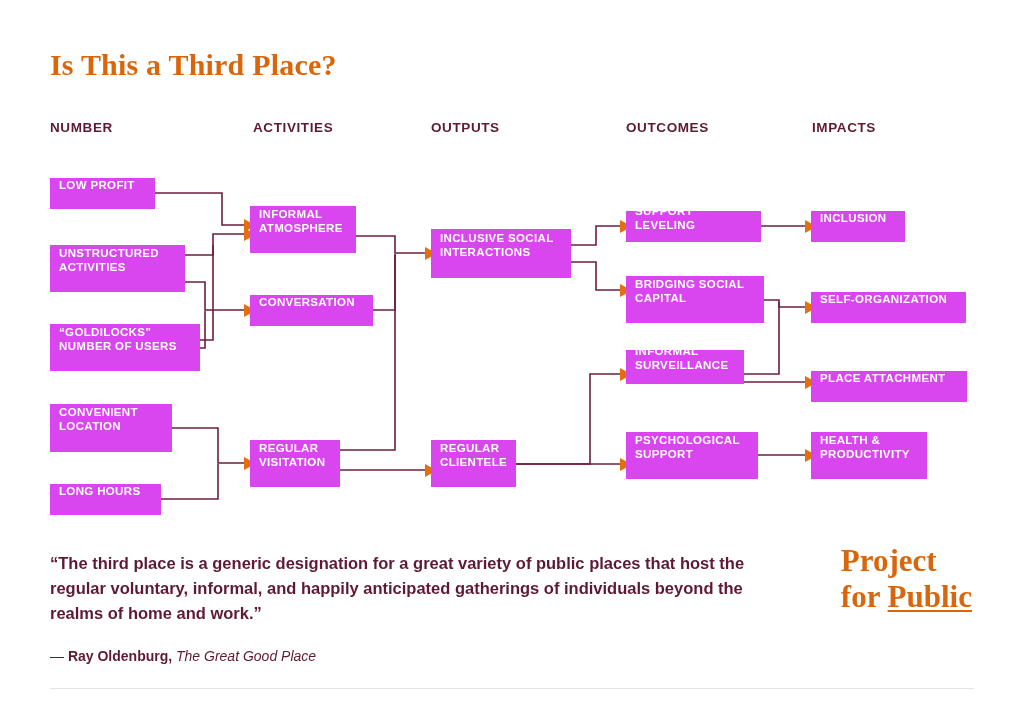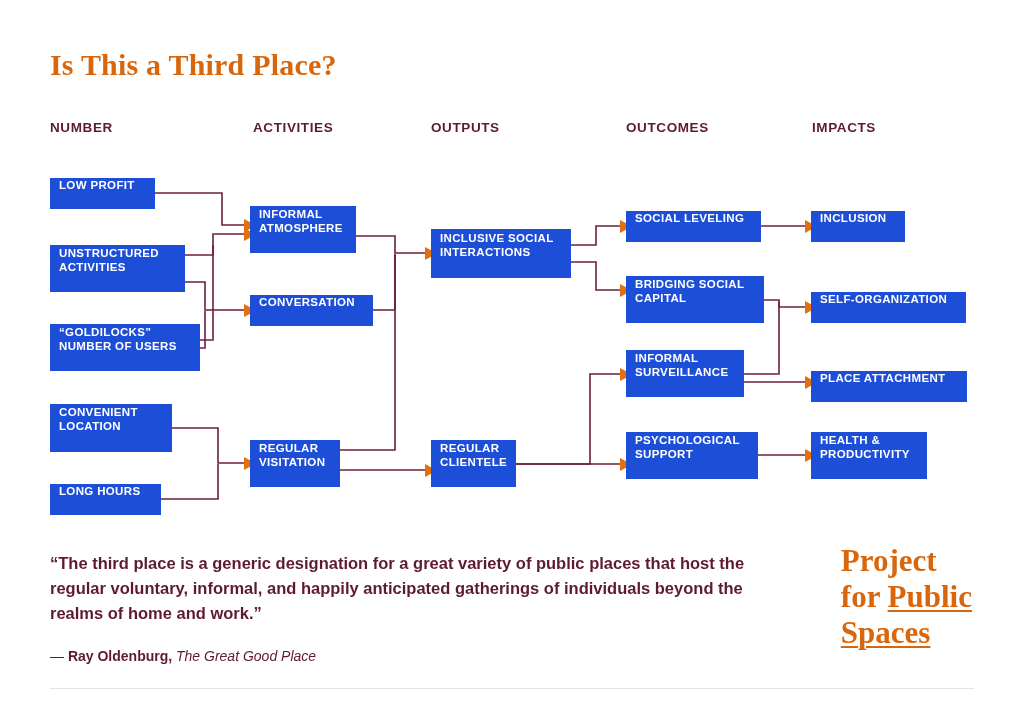--- a/index.html
+++ b/index.html
@@ -32,21 +32,21 @@
   }
   .col-head {
     position: absolute;
     font-size: 13.5px;
     font-weight: bold;
     color: #5E1A34;
     letter-spacing: 0.6px;
   }
   .node {
     position: absolute;
-    background: #1d4ed8;
+    background: #d946ef;
     color: #ffffff;
     font-size: 11.5px;
     font-weight: bold;
     letter-spacing: 0.35px;
     line-height: 14px;
     box-sizing: border-box;
     padding: 6px 9px 24px 9px;
     display: flex;
     align-items: center;
   }
@@ -198,26 +198,26 @@
     </div>
 
   <div class="node" style="left:431px; top:229px; width:140px; height:49px;">
       <span>INCLUSIVE SOCIAL INTERACTIONS</span>
     </div>
   <div class="node" style="left:431px; top:440px; width:85px;  height:47px;">
       <span>REGULAR CLIENTELE</span>
     </div>
 
   <div class="node" style="left:626px; top:211px; width:135px; height:31px;">
-      <span>SOCIAL LEVELING</span>
+      <span>SUPPORT LEVELING</span>
     </div>
   <div class="node" style="left:626px; top:276px; width:138px; height:47px;">
       <span>BRIDGING SOCIAL CAPITAL</span>
     </div>
-  <div class="node" style="left:626px; top:350px; width:118px; height:47px;">
+  <div class="node" style="left:626px; top:350px; width:118px; height:34px;">
       <span>INFORMAL SURVEILLANCE</span>
     </div>
   <div class="node" style="left:626px; top:432px; width:132px; height:47px;">
       <span>PSYCHOLOGICAL SUPPORT</span>
     </div>
 
   <div class="node" style="left:811px; top:211px; width:94px;  height:31px;">
       <span>INCLUSION</span>
     </div>
   <div class="node" style="left:811px; top:292px; width:155px; height:31px;align-items:center;">
@@ -231,17 +231,16 @@
     </div>
 
   <div id="quote">“The third place is a generic designation for a great variety of public places that host the regular voluntary, informal, and happily anticipated gatherings of individuals beyond the realms of home and work.”</div>
   <div id="attr">
     <span>— </span><span class="who">Ray Oldenburg,</span><span class="work"> The Great Good Place</span>
   </div>
 
   <div id="logo">
     <div>Project</div>
     <div><span>for </span><span class="u">Public</span></div>
-    <div><span class="u">Spaces</span></div>
   </div>
 
   <div class="divider"></div>
 </div>
 
 </body></html>

